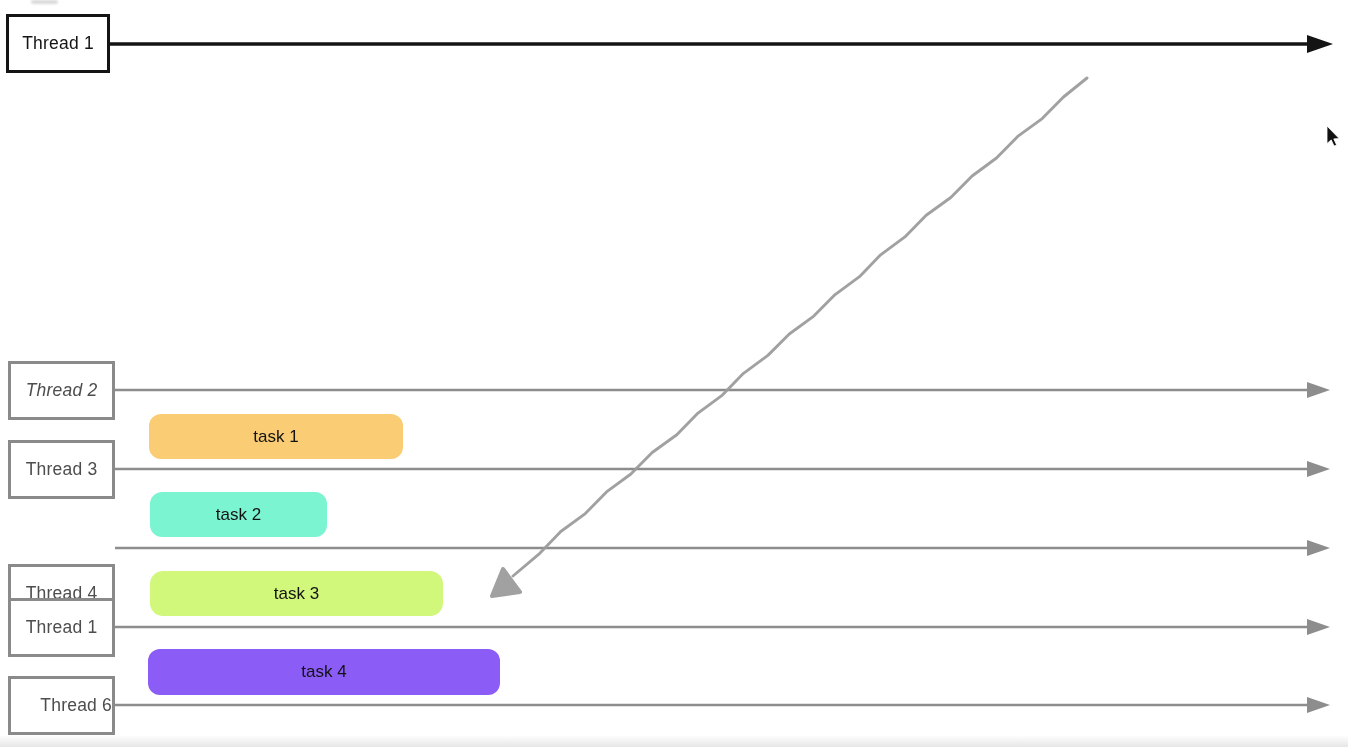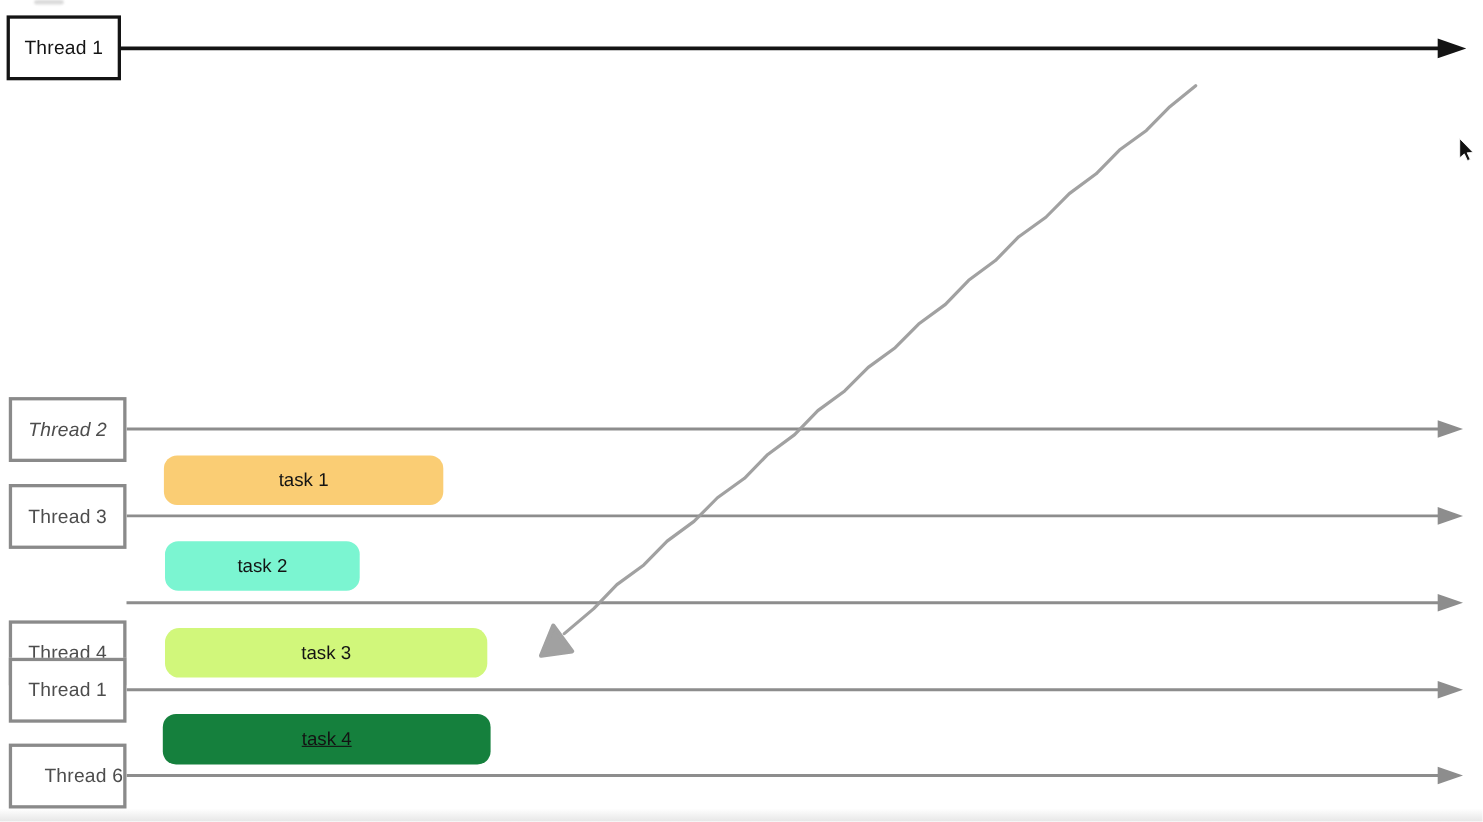--- a/index.html
+++ b/index.html
@@ -22,21 +22,21 @@
   .tbox.t4{left:8px;top:519px;margin-top:45px;}
   .tbox.t5{left:8px;top:598px;}
   .tbox.t6{left:8px;top:676px;justify-content:flex-end;}
   .task{
     position:absolute;display:flex;align-items:center;justify-content:center;
     border-radius:12px;font-size:17px;color:#131313;z-index:2;height:45px;margin-top:45px;
   }
   .task.k1{left:149px;top:369px;width:254px;background:#FACD74;}
   .task.k2{left:150px;top:447px;width:177px;background:#7BF5D1;}
   .task.k3{left:150px;top:526px;width:293px;background:#D1F77B;border-radius:13px;}
-  .task.k4{left:148px;top:604px;width:298px;height:46px;background:#15803d;text-decoration:underline;}
+  .task.k4{left:148px;top:604px;width:352px;height:46px;background:#8b5cf6;}
   .bottom-strip{
     position:absolute;left:0;bottom:0;width:1348px;height:12px;z-index:4;
     background:linear-gradient(to bottom,rgba(220,220,220,0) 0%,rgba(210,210,210,.55) 100%);
   }
   .smudge{
     position:absolute;left:31px;top:0;width:27px;height:4px;z-index:4;
     background:#bdbdbd;opacity:.55;filter:blur(1px);border-radius:2px;
   }
 </style>
 </head>

